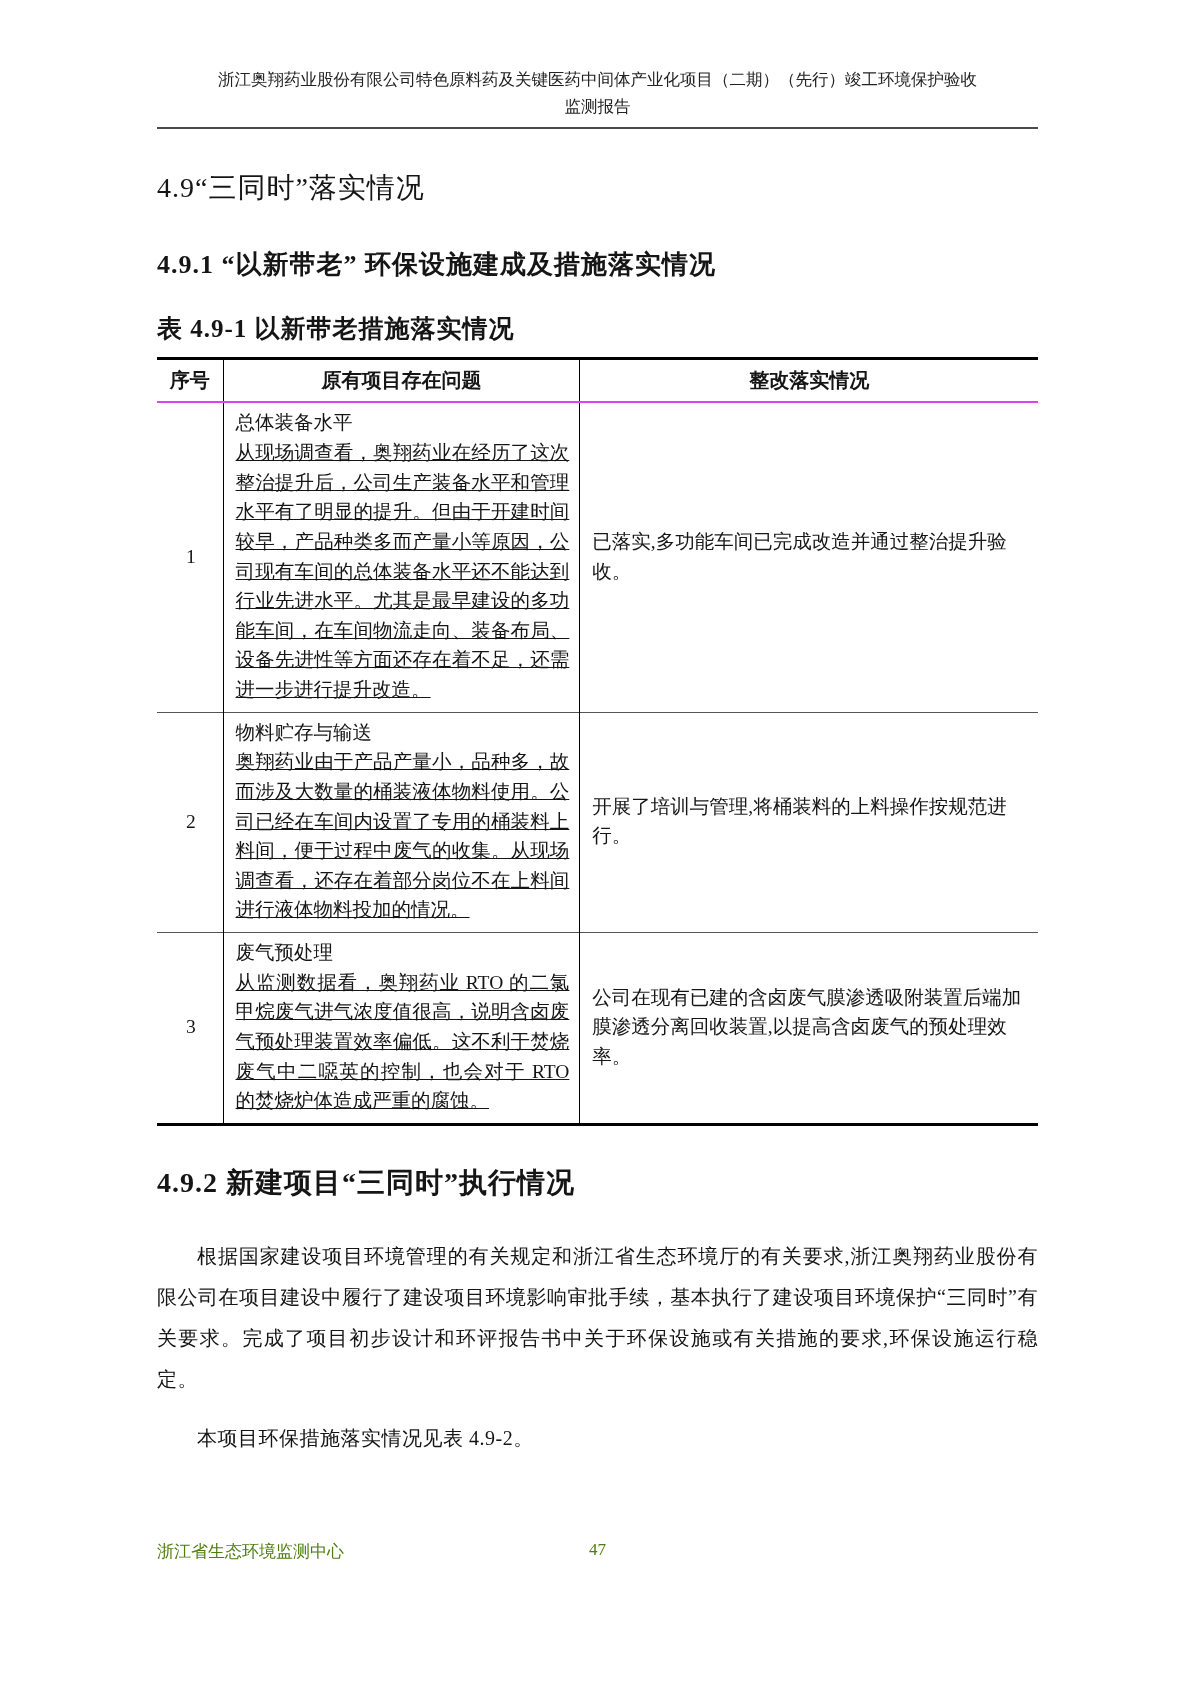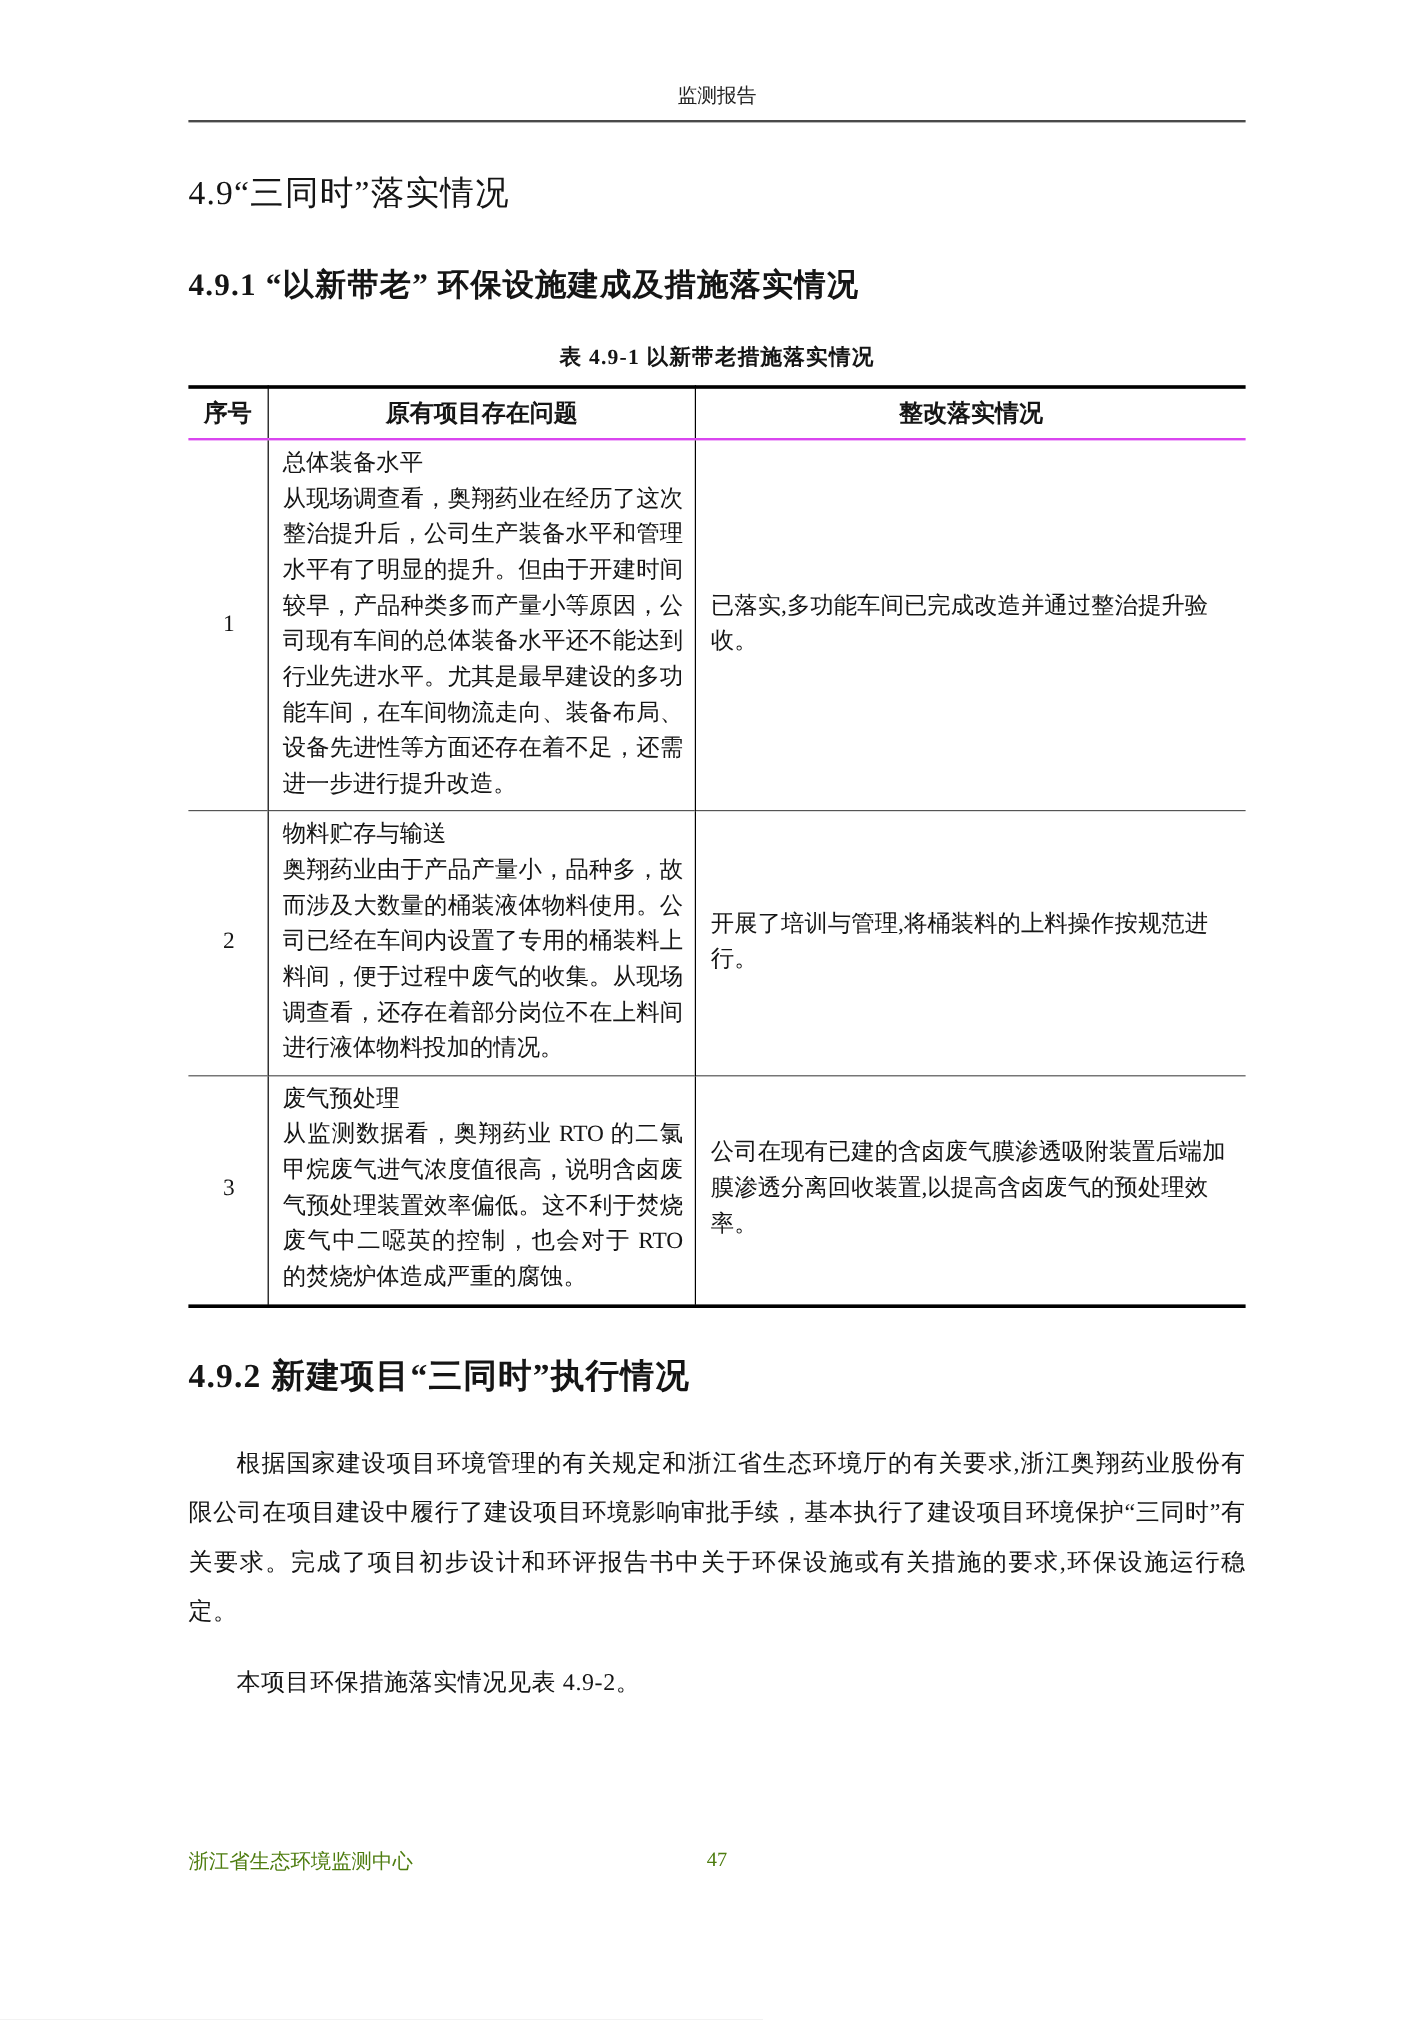--- a/index.html
+++ b/index.html
@@ -37,22 +37,22 @@
     letter-spacing: 1px;
   }
   .h-sec2 {
     margin-top: 40px;
     font-size: 26px;
     font-weight: bold;
     letter-spacing: 1px;
   }
   .tbl-caption {
     margin-top: 30px;
-    text-align: center;
-    font-size: 18px;
+    text-align: left;
+    font-size: 25px;
     font-weight: bold;
     letter-spacing: 1px;
   }
   
   table.measures {
     margin-top: 12px;
     width: 100%;
     border-collapse: collapse;
     border-top: 3px solid #000;
     border-bottom: 3px solid #000;
@@ -71,21 +71,21 @@
   table.measures th + th,
   table.measures td + td { border-left: 1.5px solid #000; }
   table.measures tbody tr + tr td { border-top: 1.5px solid #555; }
   table.measures td {
     padding: 5px 10px 7px 12px;
     vertical-align: middle;
     line-height: 1.52;
   }
   td.cell-no { text-align: center; }
   td.cell-problem { text-align: left; }
-  .problem-body { text-align: justify; }
+  .problem-body { text-align: justify; text-decoration: underline; }
   td.cell-action { line-height: 1.75; text-align: left; margin-top: 12px; }
   
   .h-sec3 {
     margin-top: 38px;
     font-size: 28px;
     font-weight: bold;
     letter-spacing: 1px;
   }
   .body-para {
     margin-top: 34px;
@@ -116,20 +116,21 @@
     top: 0;
   }
 </style>
 </head>
 <body>
 
 <div class="page">
   <div class="content">
 
     <div class="doc-header">
+      <div>浙江奥翔药业股份有限公司特色原料药及关键医药中间体产业化项目（二期）（先行）竣工环境保护验收</div>
       <div>监测报告</div>
     </div>
 
     <div class="h-sec1">4.9“三同时”落实情况</div>
 
     <div class="h-sec2">4.9.1 “以新带老” 环保设施建成及措施落实情况</div>
 
     <div class="tbl-caption">表 4.9-1  以新带老措施落实情况</div>
 
     <table class="measures">

